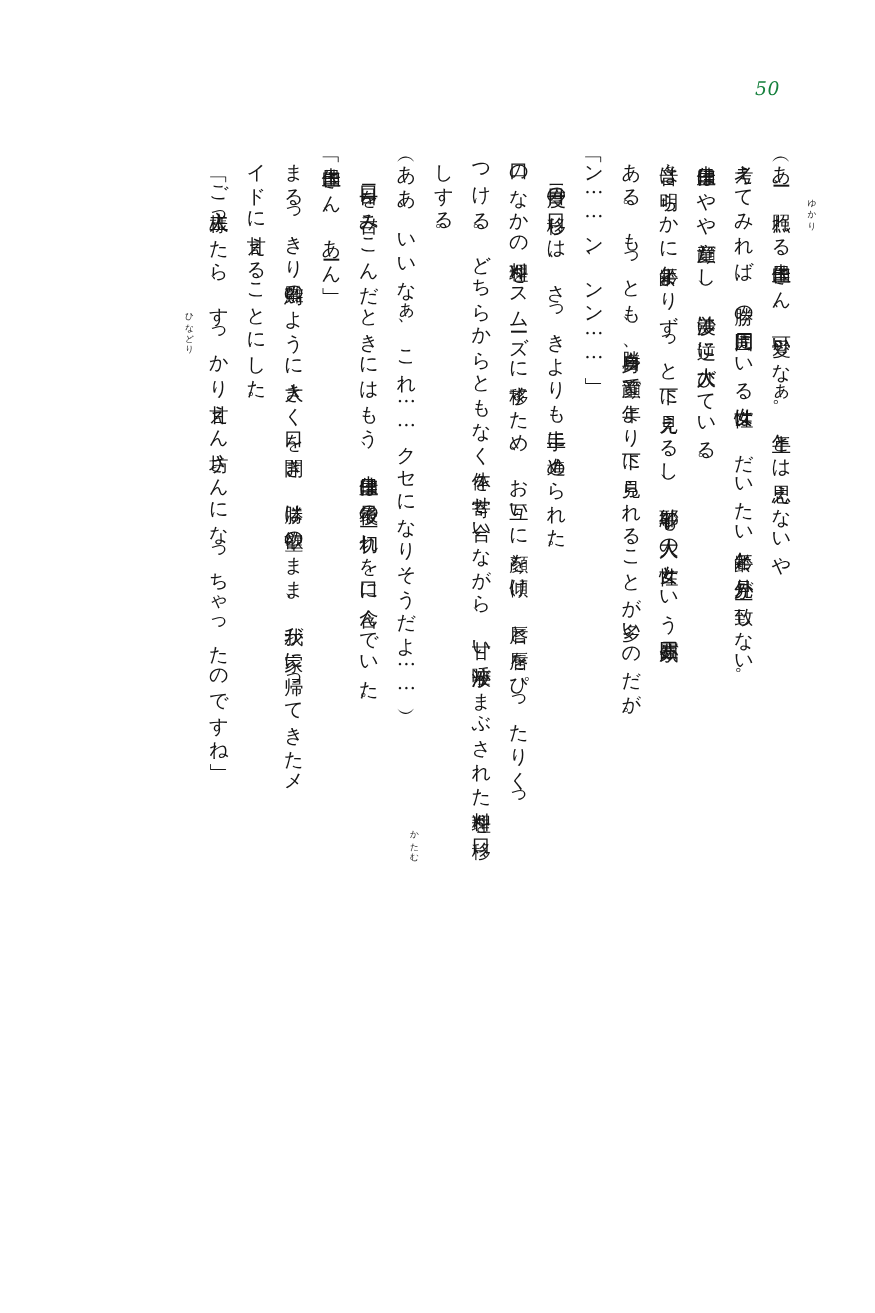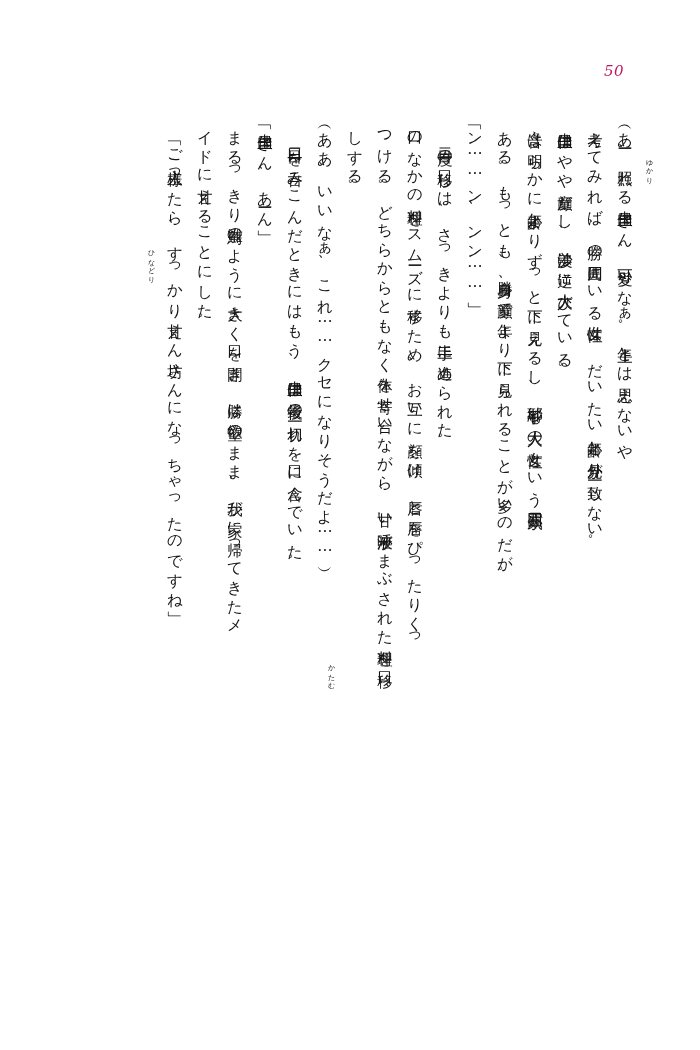--- a/index.html
+++ b/index.html
@@ -20,21 +20,21 @@
     height: 1050px;
     background: #ffffff;
   }
   .page-number {
     position: absolute;
     top: 62px;
     right: 76px;
     font-size: 15px;
     font-family: "DejaVu Serif", "Liberation Serif", serif;
     font-style: italic;
-    color: #be185d;
+    color: #15803d;
     letter-spacing: 0.5px;
   }
   .text-block {
     position: absolute;
     top: 120px;
     right: 68px;
     left: 60px;
     height: 830px;
     display: flex;
     flex-direction: row-reverse;

